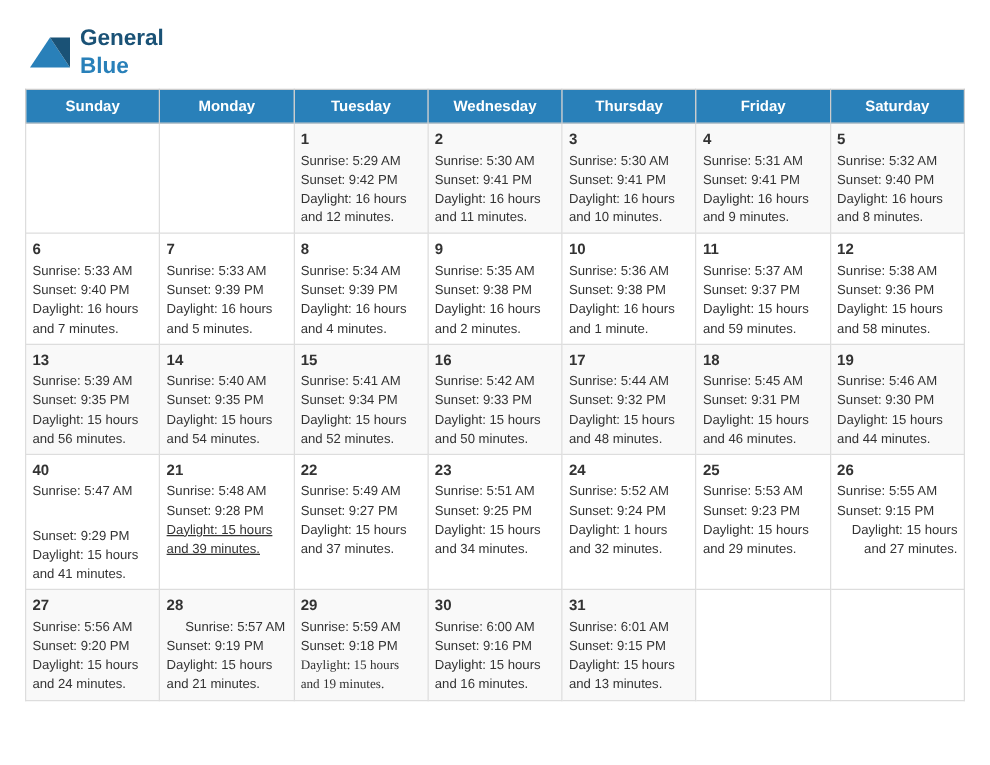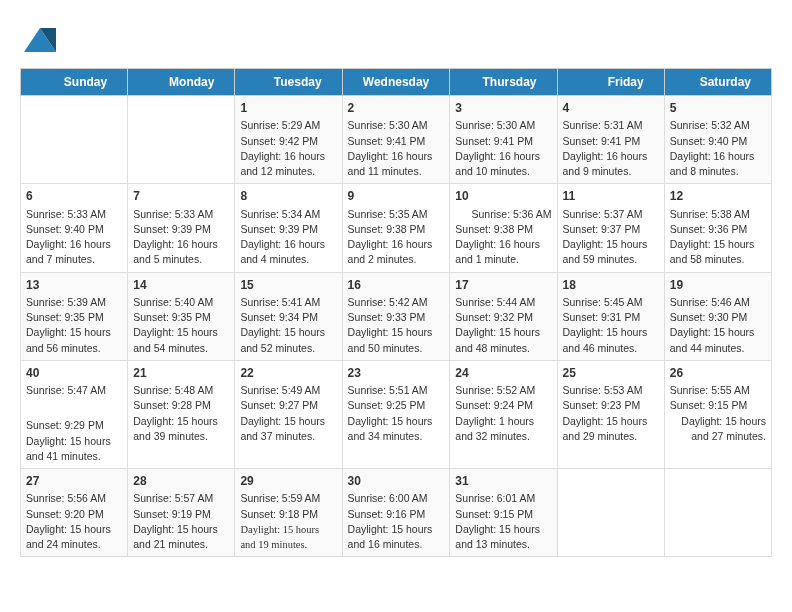--- a/index.html
+++ b/index.html
@@ -50,22 +50,22 @@
       color: #555;
     }
     table {
       width: 100%;
       border-collapse: collapse;
       font-size: 11px;
     }
     thead tr th {
       background-color: #2980b9;
       color: #fff;
-      padding: 6px 20px;
-      text-align: right;
+      padding: 6px 8px;
+      text-align: center;
       font-size: 12px;
       font-weight: bold;
       border: 1px solid #ccc;
     }
     tbody tr td {
       border: 1px solid #ddd;
       vertical-align: top;
       padding: 4px 5px;
       width: 107px;
       min-height: 70px;
@@ -91,20 +91,24 @@
   </style>
 </head>
 <body>
 
 <div class="header">
   <div class="logo">
     <svg class="logo-icon" viewBox="0 0 40 40">
       <polygon points="4,32 20,8 36,32" fill="#2980b9"></polygon>
       <polygon points="20,8 36,32 36,8" fill="#1a5276"></polygon>
     </svg>
+    <div class="logo-text">
+      <div>General</div>
+      <div><span>Blue</span></div>
+    </div>
   </div>
   <div class="title-block">
     <h1></h1>
     <h2></h2>
   </div>
 </div>
 
 <table>
   <thead>
     <tr>
@@ -172,21 +176,21 @@
           <span style="display: block;">Daylight: 16 hours and 4 minutes.</span>
         </td>
         <td>
           <span class="day-num">9</span>
           <span style="display: block;">Sunrise: 5:35 AM</span>
           <span style="display: block;">Sunset: 9:38 PM</span>
           <span style="display: block;">Daylight: 16 hours and 2 minutes.</span>
         </td>
         <td>
           <span class="day-num">10</span>
-          <span style="display: block; text-align: right;">Sunrise: 5:36 AM</span>
+          <span style="display: block;">Sunrise: 5:36 AM</span>
           <span style="display: block;">Sunset: 9:38 PM</span>
           <span style="display: block;">Daylight: 16 hours and 1 minute.</span>
         </td>
         <td>
           <span class="day-num">11</span>
           <span style="display: block;">Sunrise: 5:37 AM</span>
           <span style="display: block;">Sunset: 9:37 PM</span>
           <span style="display: block;">Daylight: 15 hours and 59 minutes.</span>
         </td>
         <td>
@@ -244,21 +248,21 @@
         <td>
           <span class="day-num">40</span>
           <span style="display: block;">Sunrise: 5:47 AM</span>
           <span style="display: block; margin-top: 20px;">Sunset: 9:29 PM</span>
           <span style="display: block;">Daylight: 15 hours and 41 minutes.</span>
         </td>
         <td>
           <span class="day-num">21</span>
           <span style="display: block;">Sunrise: 5:48 AM</span>
           <span style="display: block;">Sunset: 9:28 PM</span>
-          <span style="display: block;">Daylight: 15 hours and 39 minutes.</span>
+          <span style="display: block; text-decoration: underline;">Daylight: 15 hours and 39 minutes.</span>
         </td>
         <td>
           <span class="day-num">22</span>
           <span style="display: block;">Sunrise: 5:49 AM</span>
           <span style="display: block;">Sunset: 9:27 PM</span>
           <span style="display: block;">Daylight: 15 hours and 37 minutes.</span>
         </td>
         <td>
           <span class="day-num">23</span>
           <span style="display: block;">Sunrise: 5:51 AM</span>
@@ -286,21 +290,21 @@
       </tr>
       <tr>
         <td>
           <span class="day-num">27</span>
           <span style="display: block;">Sunrise: 5:56 AM</span>
           <span style="display: block;">Sunset: 9:20 PM</span>
           <span style="display: block;">Daylight: 15 hours and 24 minutes.</span>
         </td>
         <td>
           <span class="day-num">28</span>
-          <span style="display: block;">Sunrise: 5:57 AM</span>
+          <span style="display: block; margin-left: 15px;">Sunrise: 5:57 AM</span>
           <span style="display: block;">Sunset: 9:19 PM</span>
           <span style="display: block;">Daylight: 15 hours and 21 minutes.</span>
         </td>
         <td>
           <span class="day-num">29</span>
           <span style="display: block;">Sunrise: 5:59 AM</span>
           <span style="display: block;">Sunset: 9:18 PM</span>
           <span style="display: block; font-family: Liberation Serif, serif;">Daylight: 15 hours and 19 minutes.</span>
         </td>
         <td>

